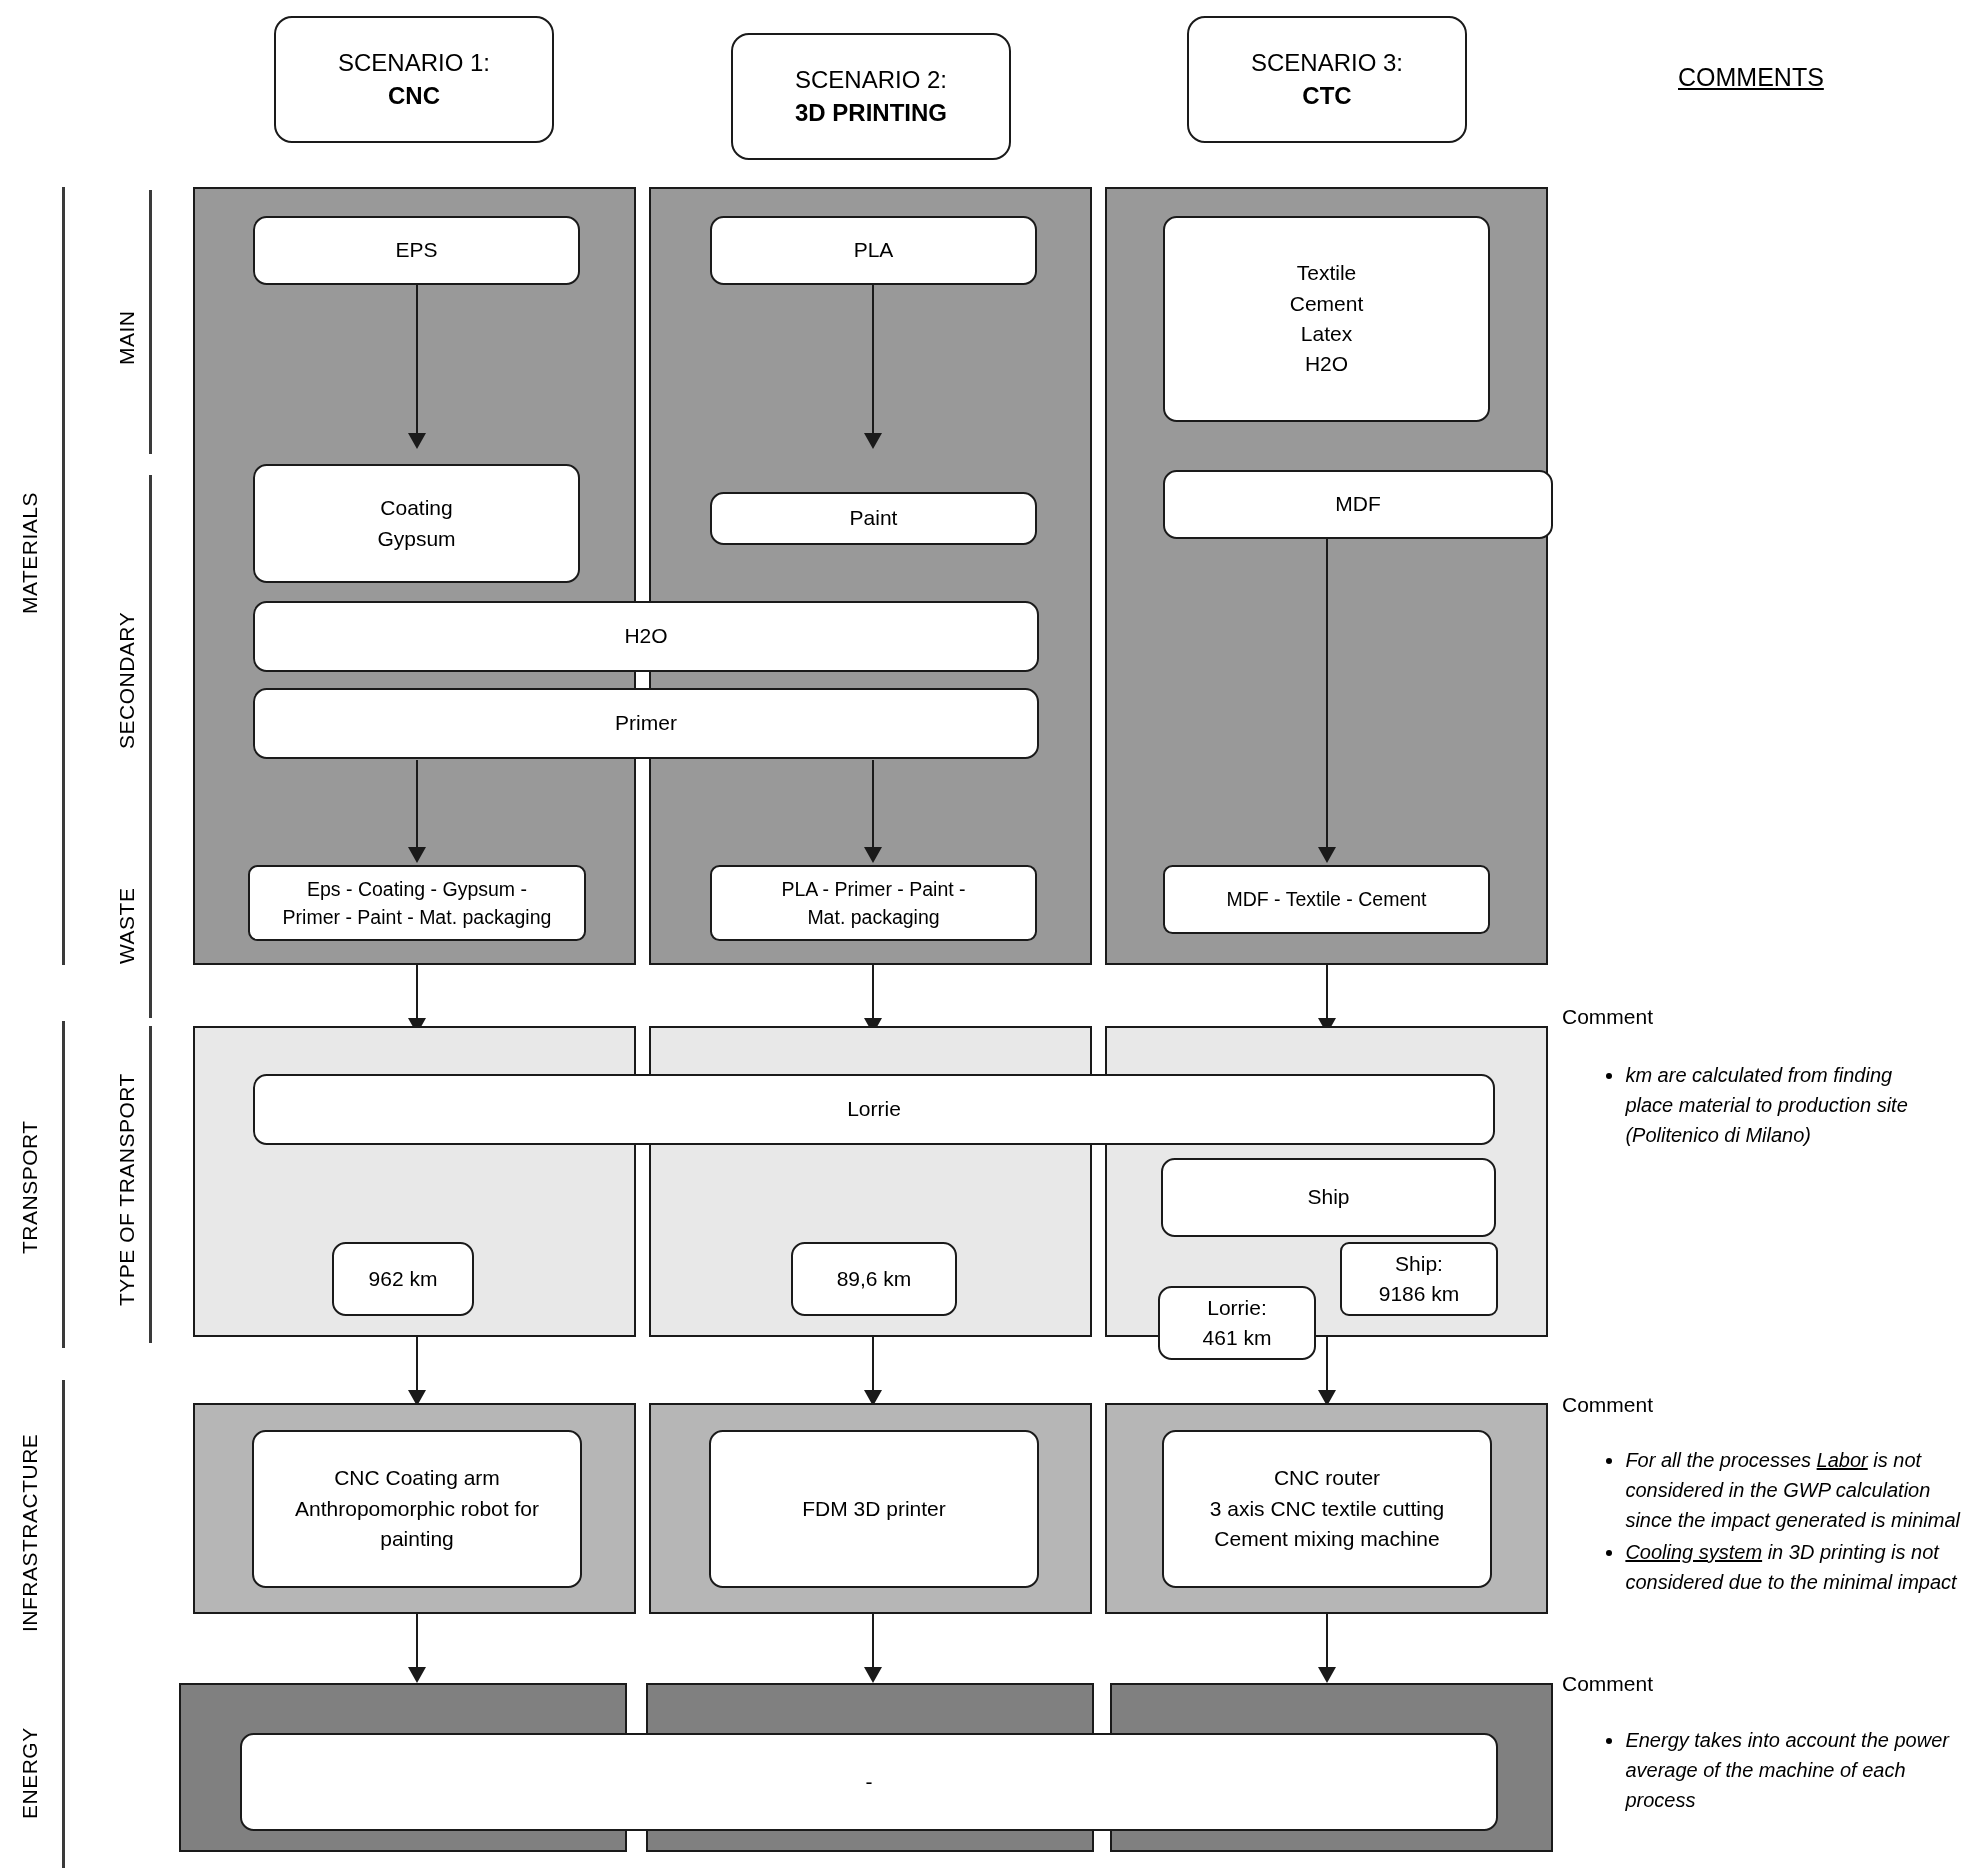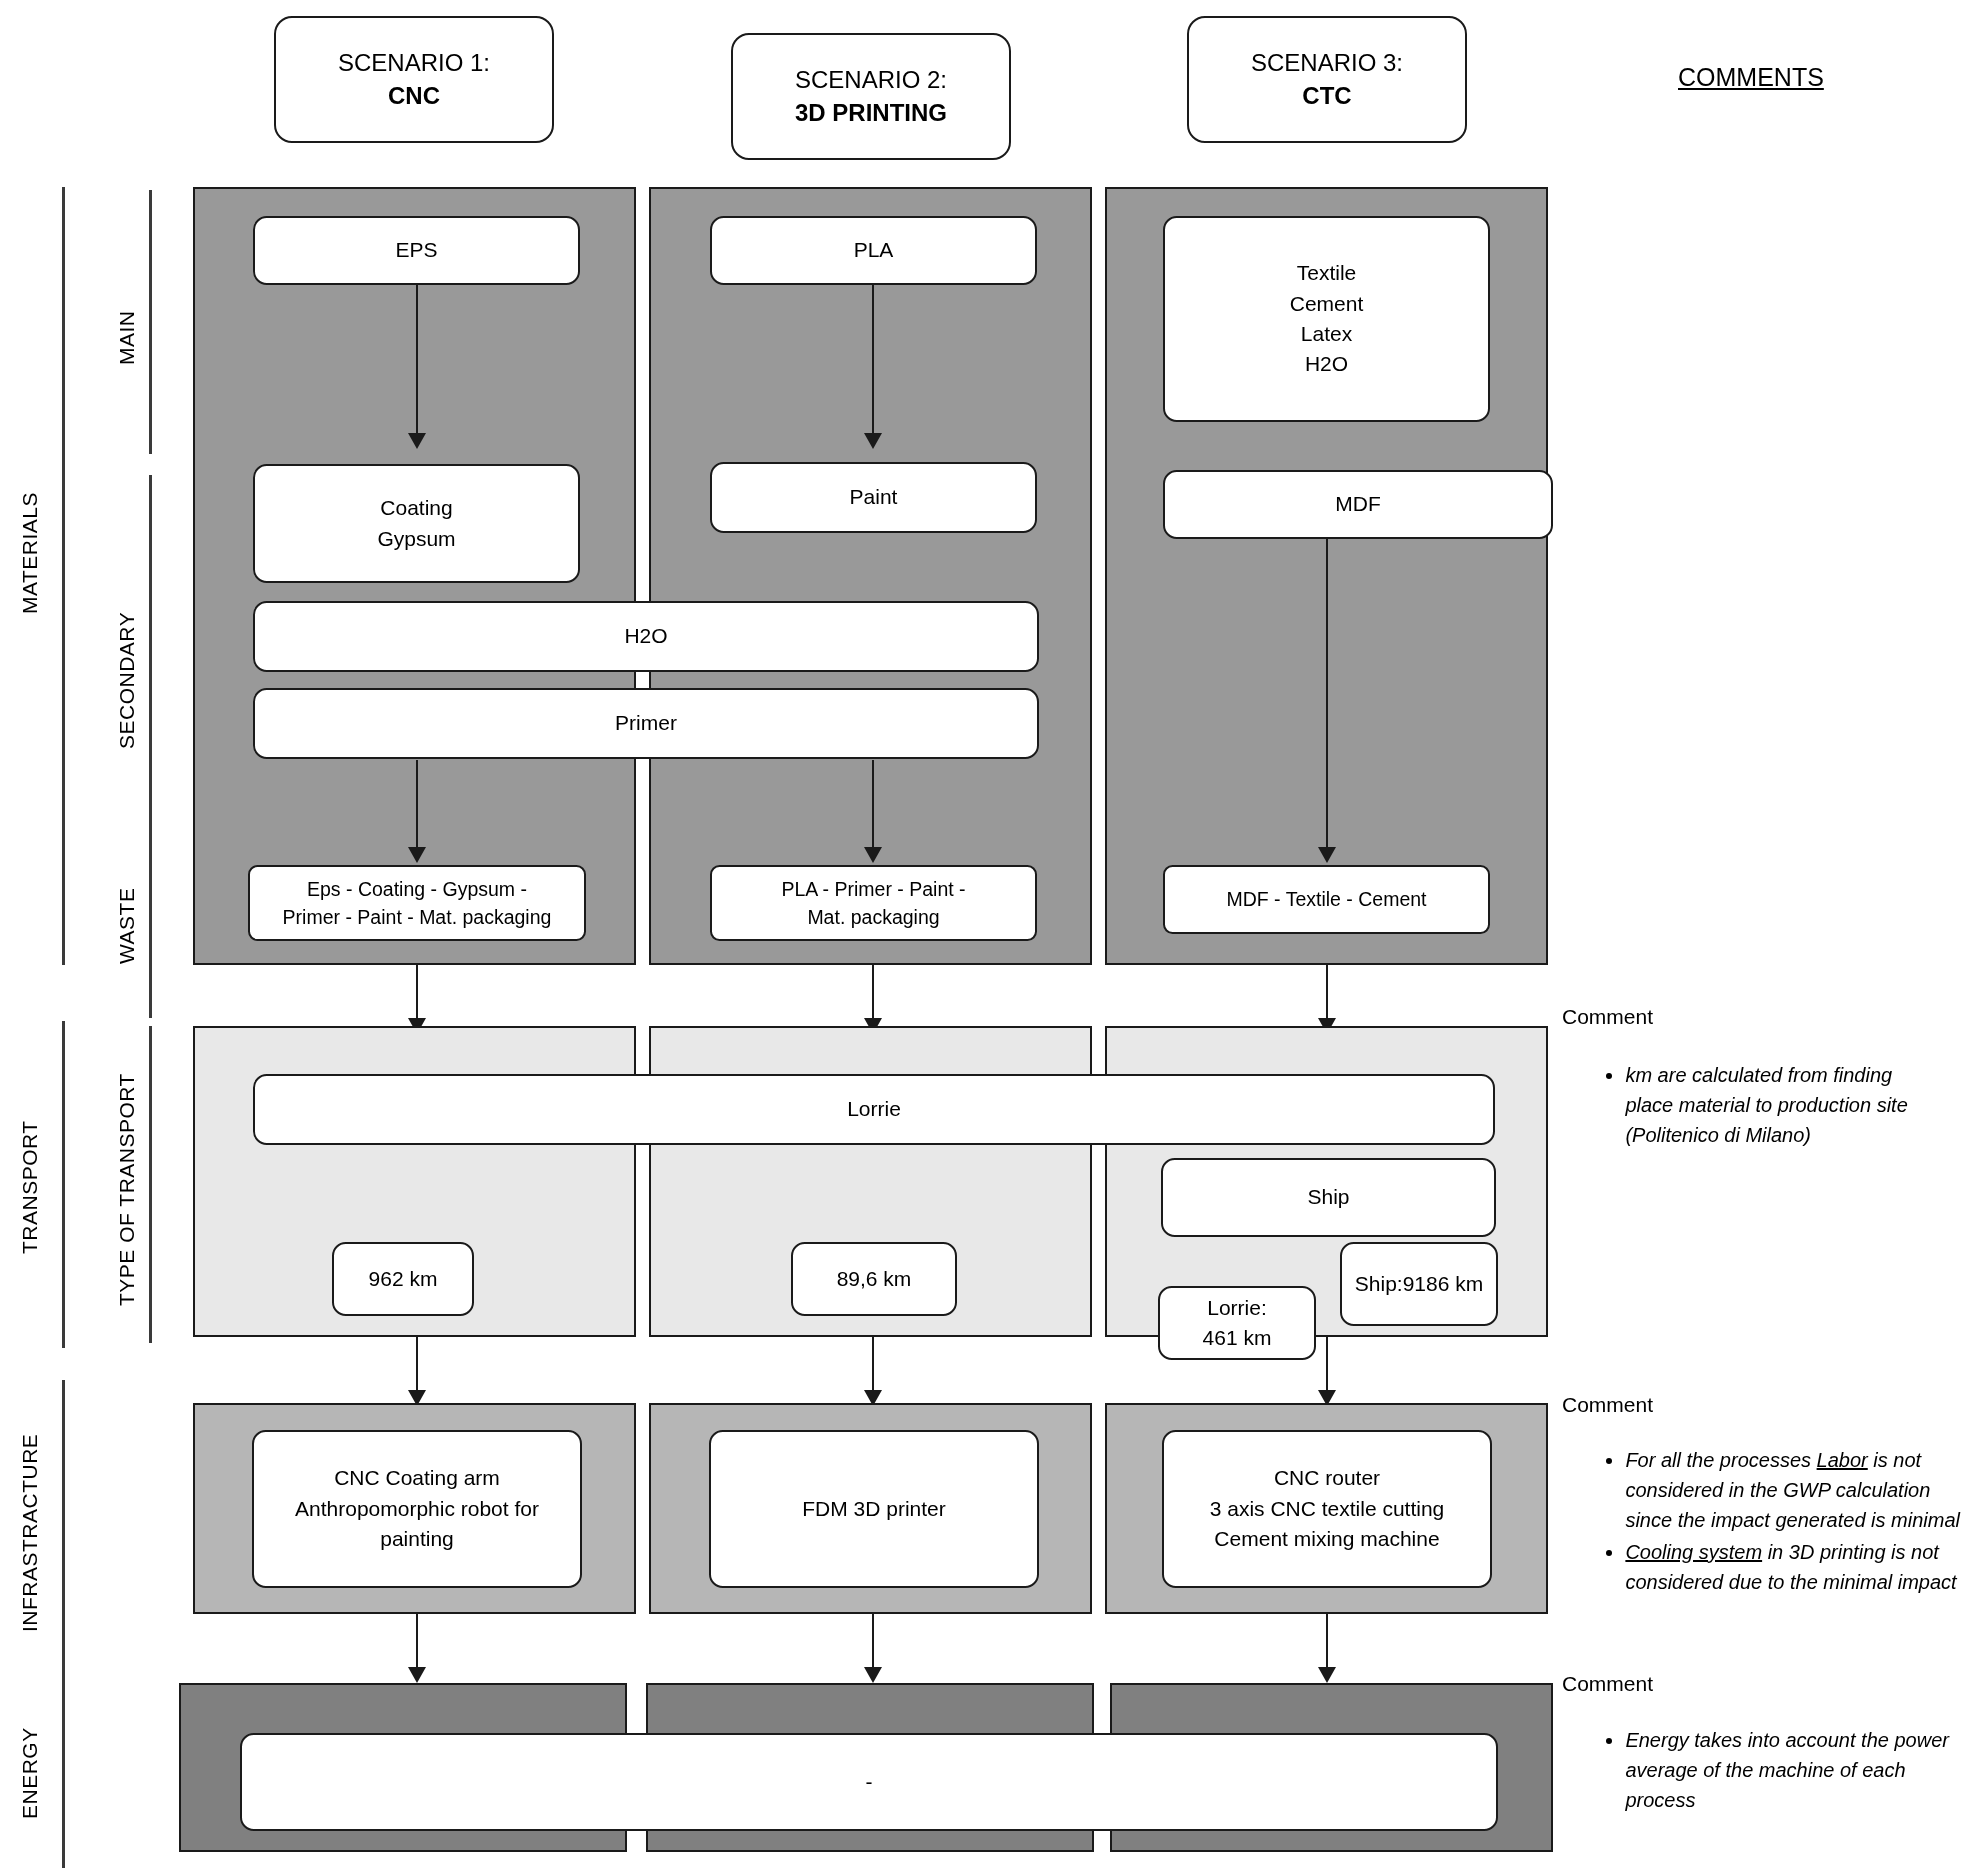--- a/index.html
+++ b/index.html
@@ -164,21 +164,21 @@
 H2O</div>
 
   <div class="vline" style="left:416px;top:285px;height:150px;"></div>
   <div class="arrowhead" style="left:408px;top:433px;"></div>
 
   <div class="vline" style="left:872px;top:285px;height:150px;"></div>
   <div class="arrowhead" style="left:864px;top:433px;"></div>
 
   <div class="rbox" style="left:253px;top:464px;width:327px;height:119px;white-space:pre-line;flex-direction:column;">Coating
 Gypsum</div>
-  <div class="rbox" style="left:710px;top:462px;width:327px;height:71px;white-space:pre-line;">Paint</div>
+  <div class="rbox" style="left:710px;top:492px;width:327px;height:53px;white-space:pre-line;">Paint</div>
   <div class="rbox" style="left:1163px;top:470px;width:390px;height:69px;white-space:pre-line;">MDF</div>
 
   <div class="rbox" style="left:253px;top:601px;width:786px;height:71px;">H2O</div>
   <div class="rbox" style="left:253px;top:688px;width:786px;height:71px;">Primer</div>
 
   <div class="vline" style="left:416px;top:760px;height:90px;"></div>
   <div class="arrowhead" style="left:408px;top:847px;"></div>
 
   <div class="vline" style="left:872px;top:760px;height:90px;"></div>
   <div class="arrowhead" style="left:864px;top:847px;"></div>
@@ -209,21 +209,21 @@
 
   <div class="rbox" style="left:1161px;top:1158px;width:335px;height:79px;">Ship</div>
 
   <div class="rbox" style="left:332px;top:1242px;width:142px;height:74px;">962 km</div>
   <div class="rbox" style="left:791px;top:1242px;width:166px;height:74px;">89,6 km</div>
 
   <div class="rbox" style="left:1158px;top:1286px;width:158px;height:74px;flex-direction:column;">
     <span>Lorrie:</span>
     <span>461 km</span>
   </div>
-  <div class="rbox" style="left:1340px;top:1242px;width:158px;height:84px;flex-direction:row;">
+  <div class="rbox" style="left:1340px;top:1242px;width:158px;height:74px;flex-direction:column;border-radius:9px;">
     <span>Ship:</span>
     <span>9186 km</span>
   </div>
 
   <div class="vline" style="left:416px;top:1337px;height:55px;"></div>
   <div class="arrowhead" style="left:408px;top:1390px;"></div>
 
   <div class="vline" style="left:872px;top:1337px;height:55px;"></div>
   <div class="arrowhead" style="left:864px;top:1390px;"></div>
 

